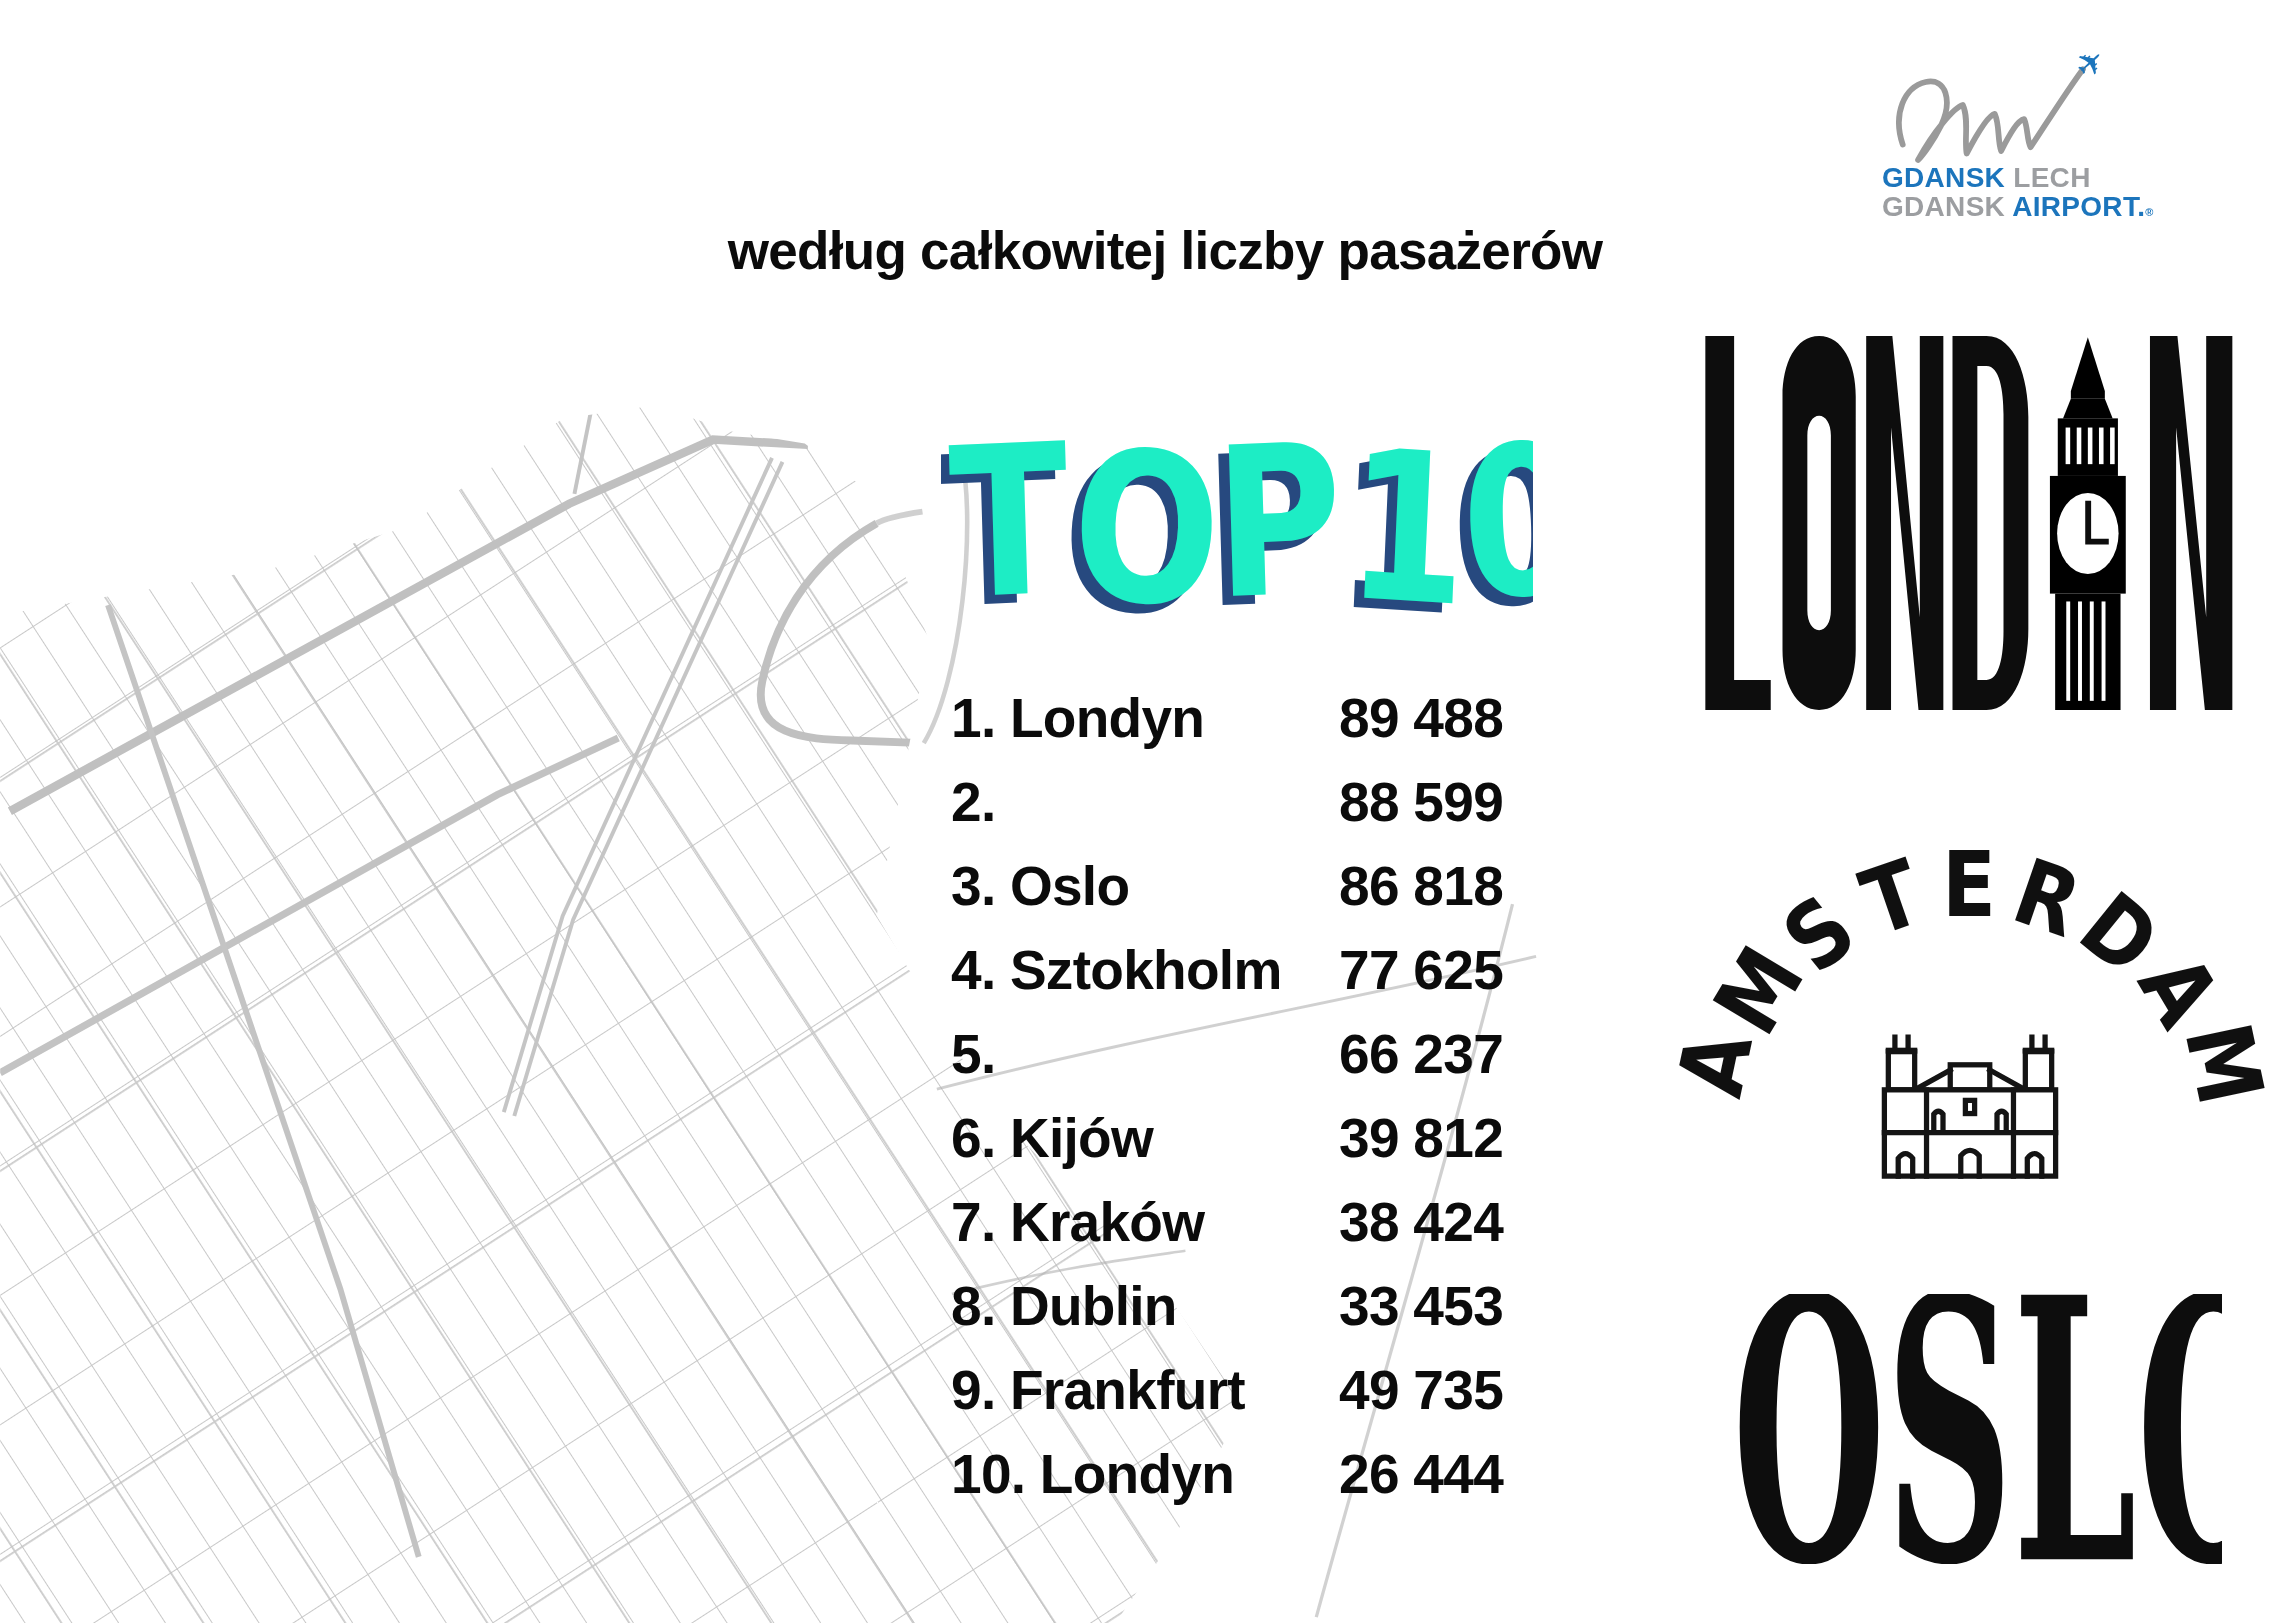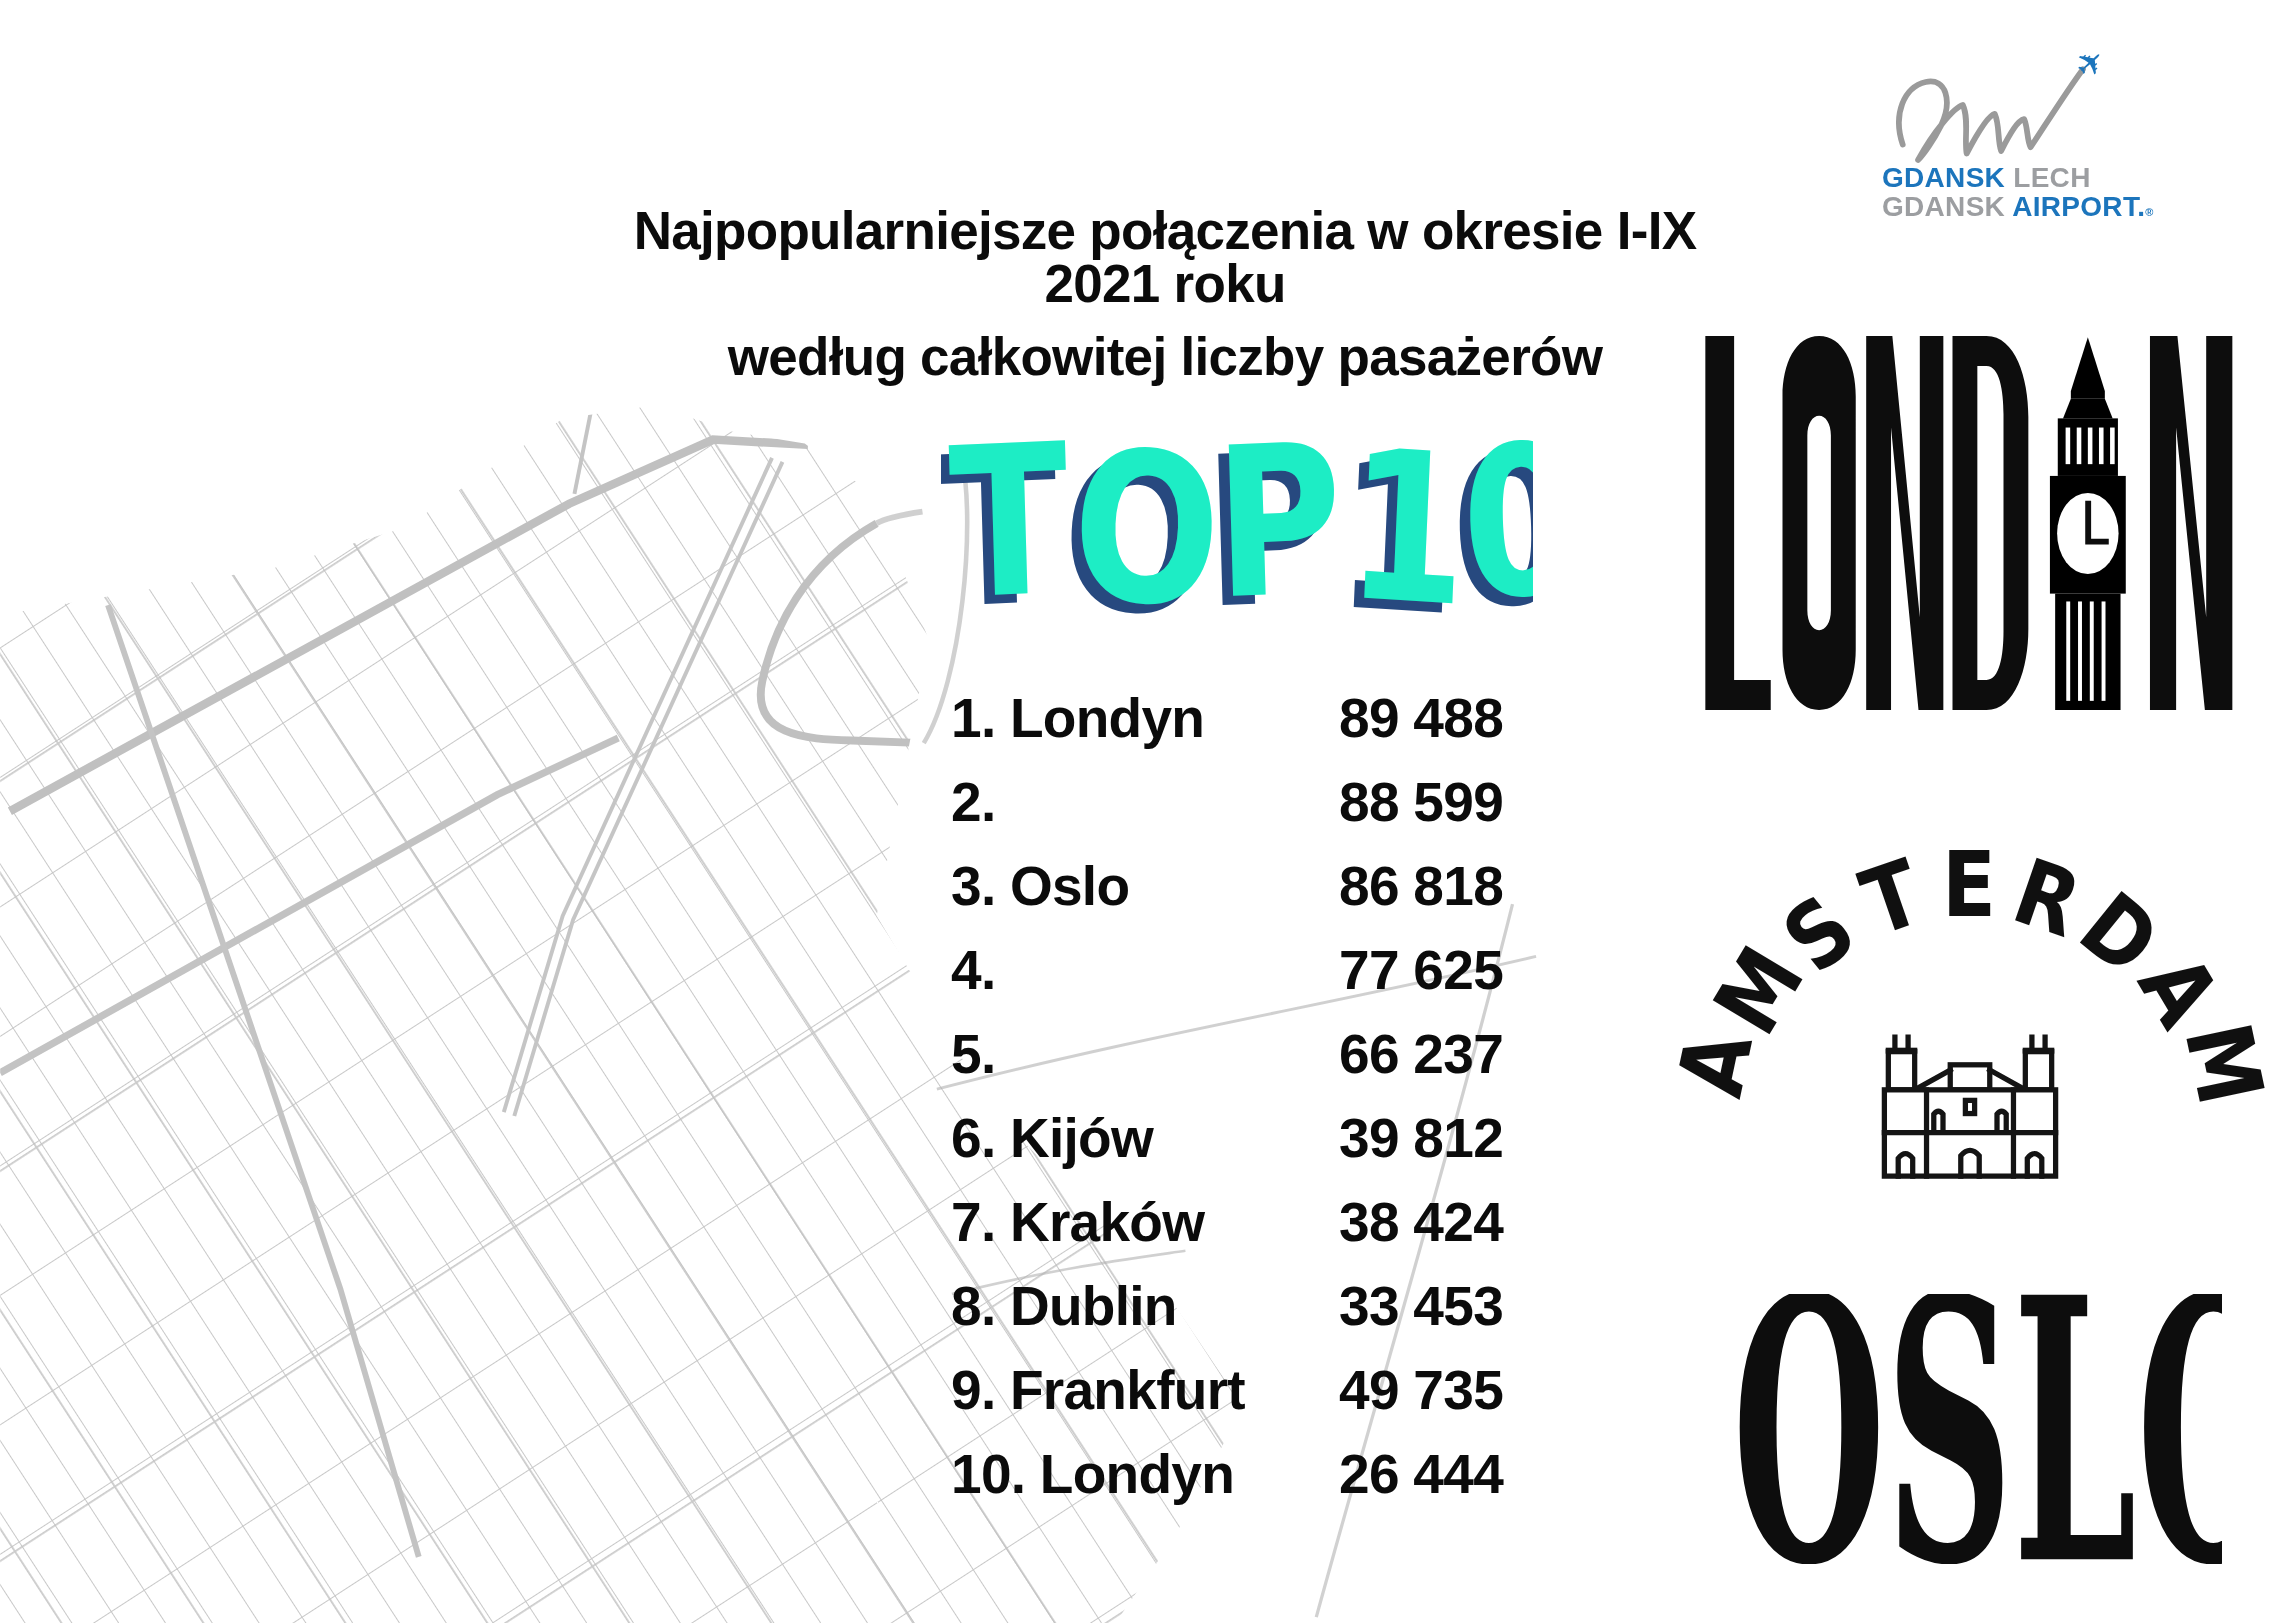--- a/index.html
+++ b/index.html
@@ -121,21 +121,20 @@
              C252,116 286,62 310,30" fill="none" stroke="#9a9a9a" stroke-width="9" stroke-linecap="round" stroke-linejoin="round"></path>
   </svg>
   <span class="plane">✈</span>
   <div class="logo-text">
     <div><span class="logo-blue">GDANSK</span> <span class="logo-gray">LECH</span></div>
     <div><span class="logo-gray">GDANSK</span> <span class="logo-blue">AIRPORT.</span><span class="reg-mark">®</span></div>
   </div>
 </div>
 
 <div class="abs title-block">
-  <div class="title-line">Najpopularniejsze połączenia w okresie I-IX 2021 roku</div>
   <div class="title-line second">według całkowitej liczby pasażerów</div>
 </div>
 
 <svg class="top10" viewBox="0 0 905 285" xmlns="http://www.w3.org/2000/svg" aria-label="TOP10">
   <g transform="translate(0,263) scale(1,1.2)">
     <text class="t10-shadow" x="0" y="0" rotate="-2 3 -2 3 -2">TOP10</text>
   </g>
   <g transform="translate(16,249) scale(1,1.2)">
     <text class="t10-face" x="0" y="0" rotate="-2 3 -2 3 -2">TOP10</text>
   </g>
@@ -151,20 +150,21 @@
       <span class="rank-no">2.</span>
       <span class="rank-passengers">88 599</span>
     </div>
   <div class="rank-row">
       <span class="rank-no">3.</span>
       <span>Oslo</span>
       <span class="rank-passengers">86 818</span>
     </div>
   <div class="rank-row">
       <span class="rank-no">4.</span>
+      <span>Sztokholm</span>
       <span class="rank-passengers">77 625</span>
     </div>
   <div class="rank-row">
       <span class="rank-no">5.</span>
       <span class="rank-passengers">66 237</span>
     </div>
   <div class="rank-row">
       <span class="rank-no">6.</span>
       <span>Kijów</span>
       <span class="rank-passengers">39 812</span>

